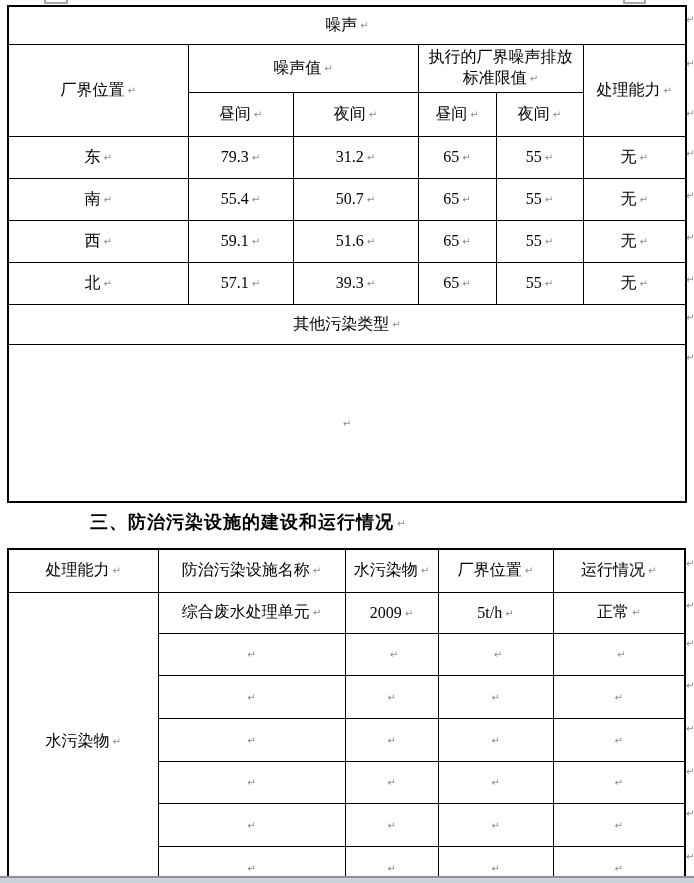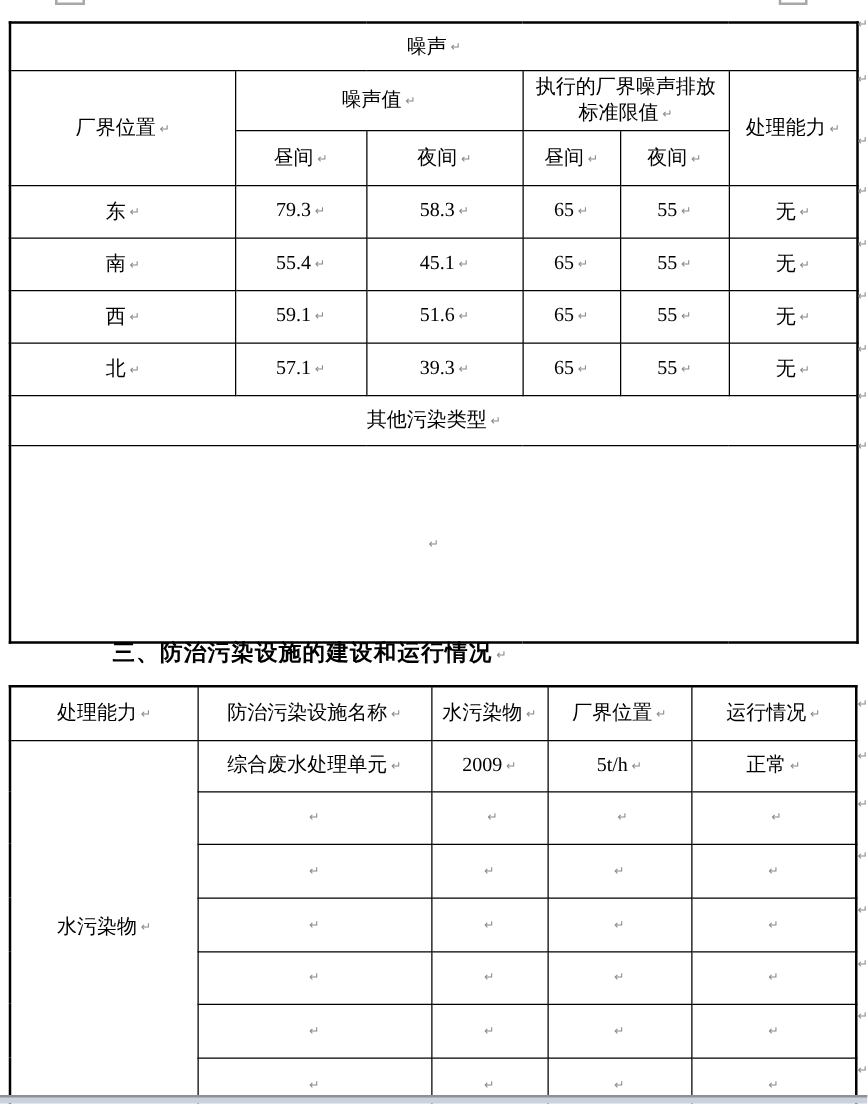--- a/index.html
+++ b/index.html
@@ -17,21 +17,21 @@
     table-layout: fixed;
     background: #fff;
   }
   .doc-table td {
     border: 1px solid #000;
     text-align: center;
     vertical-align: middle;
     font-size: 16px;
     overflow: hidden;
   }
-  #noise-table { left: 7px; top: 17px; width: 678px; border: 2px solid #000; }
+  #noise-table { left: 7px; top: 5px; width: 678px; border: 2px solid #000; }
   #facility-table { left: 7px; top: 548px; width: 677px; border: 2px solid #000; }
   .p {
     font-family: "DejaVu Sans", sans-serif;
     font-size: 10px;
     color: #8b8b8b;
     margin-left: 3px;
     vertical-align: 1px;
   }
   .row-end-mark {
     position: absolute;
@@ -95,29 +95,29 @@
   </tr>
   <tr style="height:44px">
     <td><span>昼间</span><span class="p">↵</span></td>
     <td><span>夜间</span><span class="p">↵</span></td>
     <td><span>昼间</span><span class="p">↵</span></td>
     <td><span>夜间</span><span class="p">↵</span></td>
   </tr>
   <tr style="height:42px">
     <td><span>东</span><span class="p">↵</span></td>
     <td><span>79.3</span><span class="p">↵</span></td>
-    <td><span>58.3</span><span class="p">↵</span></td>
+    <td><span>31.2</span><span class="p">↵</span></td>
     <td><span>65</span><span class="p">↵</span></td>
     <td><span>55</span><span class="p">↵</span></td>
     <td><span>无</span><span class="p">↵</span></td>
   </tr>
   <tr style="height:42px">
     <td><span>南</span><span class="p">↵</span></td>
     <td><span>55.4</span><span class="p">↵</span></td>
-    <td><span>45.1</span><span class="p">↵</span></td>
+    <td><span>50.7</span><span class="p">↵</span></td>
     <td><span>65</span><span class="p">↵</span></td>
     <td><span>55</span><span class="p">↵</span></td>
     <td><span>无</span><span class="p">↵</span></td>
   </tr>
   <tr style="height:42px">
     <td><span>西</span><span class="p">↵</span></td>
     <td><span>59.1</span><span class="p">↵</span></td>
     <td><span>51.6</span><span class="p">↵</span></td>
     <td><span>65</span><span class="p">↵</span></td>
     <td><span>55</span><span class="p">↵</span></td>

